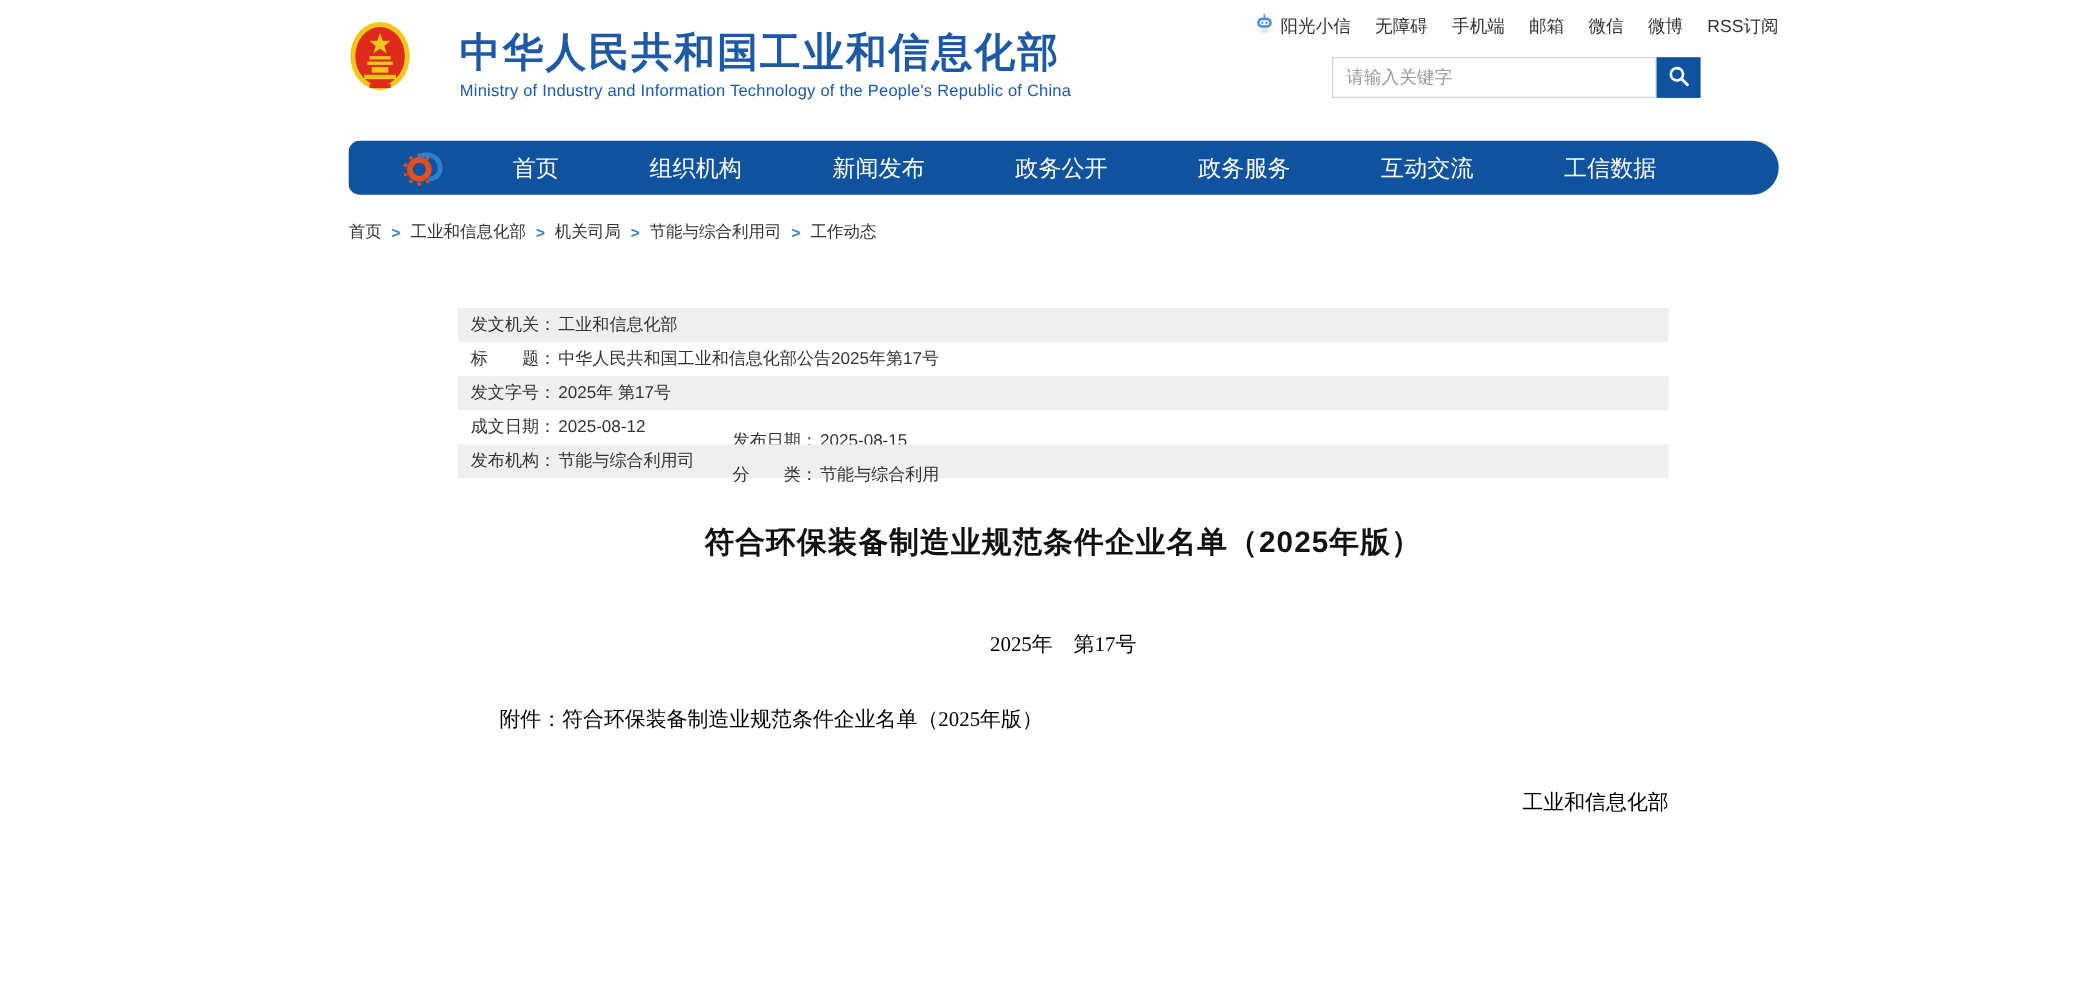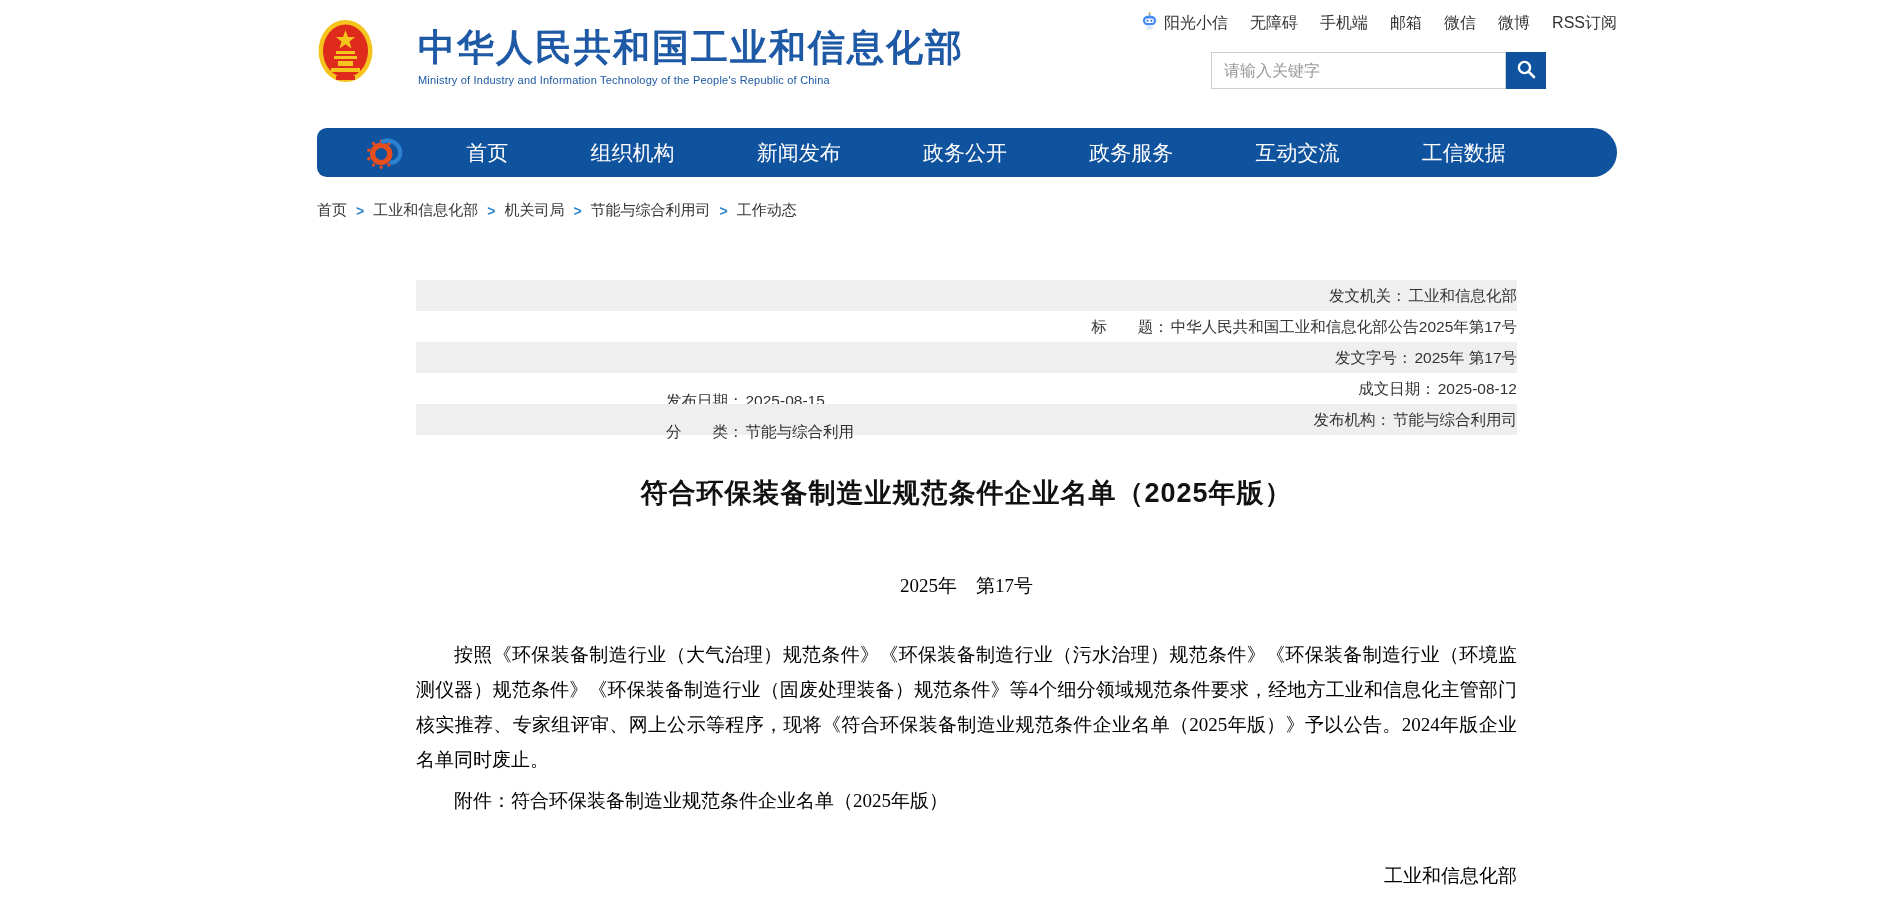--- a/index.html
+++ b/index.html
@@ -11,21 +11,21 @@
   
   .top-links { position:absolute; top:12px; left:317px; width:1300px;
                display:flex; justify-content:flex-end; align-items:center;
                gap:22px; font-size:16px; color:#333; }
   .qlink { display:flex; align-items:center; gap:5px; white-space:nowrap; }
 
   
   .brand { position:absolute; top:18px; left:317px; display:flex; align-items:flex-start; gap:16px; }
   .brand .titles { padding-top:10px;margin-left:28px; }
   .site-title { font-size:37px; font-weight:700; color:#1d59a5; letter-spacing:2px; line-height:1.1; }
-  .site-sub   { font-size:11px; color:#1d59a5; margin-top:5px; letter-spacing:.2px; }
+  .site-sub   { font-size:15px; color:#1d59a5; margin-top:5px; letter-spacing:.2px; }
 
   
   .search { position:absolute; top:52px; left:1211px; display:flex; }
   .search input { width:295px; height:37px; border:1px solid #cfcfcf; outline:none;
                   padding:0 12px; font-size:16px; color:#333;
                   font-family:"Liberation Sans", sans-serif; }
   .search input::placeholder { color:#999; }
   .search button { width:40px; height:37px; background:#0f529e; border:none; cursor:pointer;
                    display:flex; align-items:center; justify-content:center; }
 
@@ -40,21 +40,21 @@
 
   
   .crumbs { position:absolute; top:201px; left:317px; font-size:15px; color:#333;
             display:flex; align-items:center; gap:9px; }
   .crumb-sep { color:#2e83c9; font-weight:700; font-size:14px; }
 
   
   .doc { position:absolute; top:280px; left:416px; width:1101px; }
 
   .meta-row { height:31px; line-height:31px; font-size:15.5px; color:#333;
-              padding-left:22px; position:relative; white-space:nowrap;text-align:right; }
+              padding-left:12px; position:relative; white-space:nowrap; }
   .meta-row.gray { background:#efefef; }
   .meta-label { color:#333; }
   .meta-value { color:#333; margin-left:2px; }
   .pair2 { position:absolute; left:250px; top:12px; }
 
   .doc-title { margin-top:40px; text-align:center; font-size:27px; font-weight:700;
                color:#111; letter-spacing:1px; }
   .doc-number { margin-top:62px; text-align:center; font-size:19px; color:#000;
                 font-family:"Liberation Serif","DejaVu Serif",serif; }
 
@@ -193,21 +193,20 @@
   <div class="meta-row gray">
     <span class="meta-label">发布机构：</span><span class="meta-value">节能与综合利用司</span>
     <span class="pair2"><span class="meta-label">分　　类：</span><span class="meta-value">节能与综合利用</span></span>
   </div>
 
   <h1 class="doc-title">符合环保装备制造业规范条件企业名单（2025年版）</h1>
 
   <div class="doc-number">2025年　第17号</div>
 
   <div class="doc-body">
-    <p>按照《环保装备制造行业（大气治理）规范条件》《环保装备制造行业（污水治理）规范条件》《环保装备制造行业（环境监测仪器）规范条件》《环保装备制造行业（固废处理装备）规范条件》等4个细分领域规范条件要求，经地方工业和信息化主管部门核实推荐、专家组评审、网上公示等程序，现将《符合环保装备制造业规范条件企业名单（2025年版）》予以公告。2024年版企业名单同时废止。</p>
   </div>
 
   <div class="attachment">附件：符合环保装备制造业规范条件企业名单（2025年版）</div>
 
   <div class="signature">
     <div>工业和信息化部</div>
 
   </div>
 
 </div>

